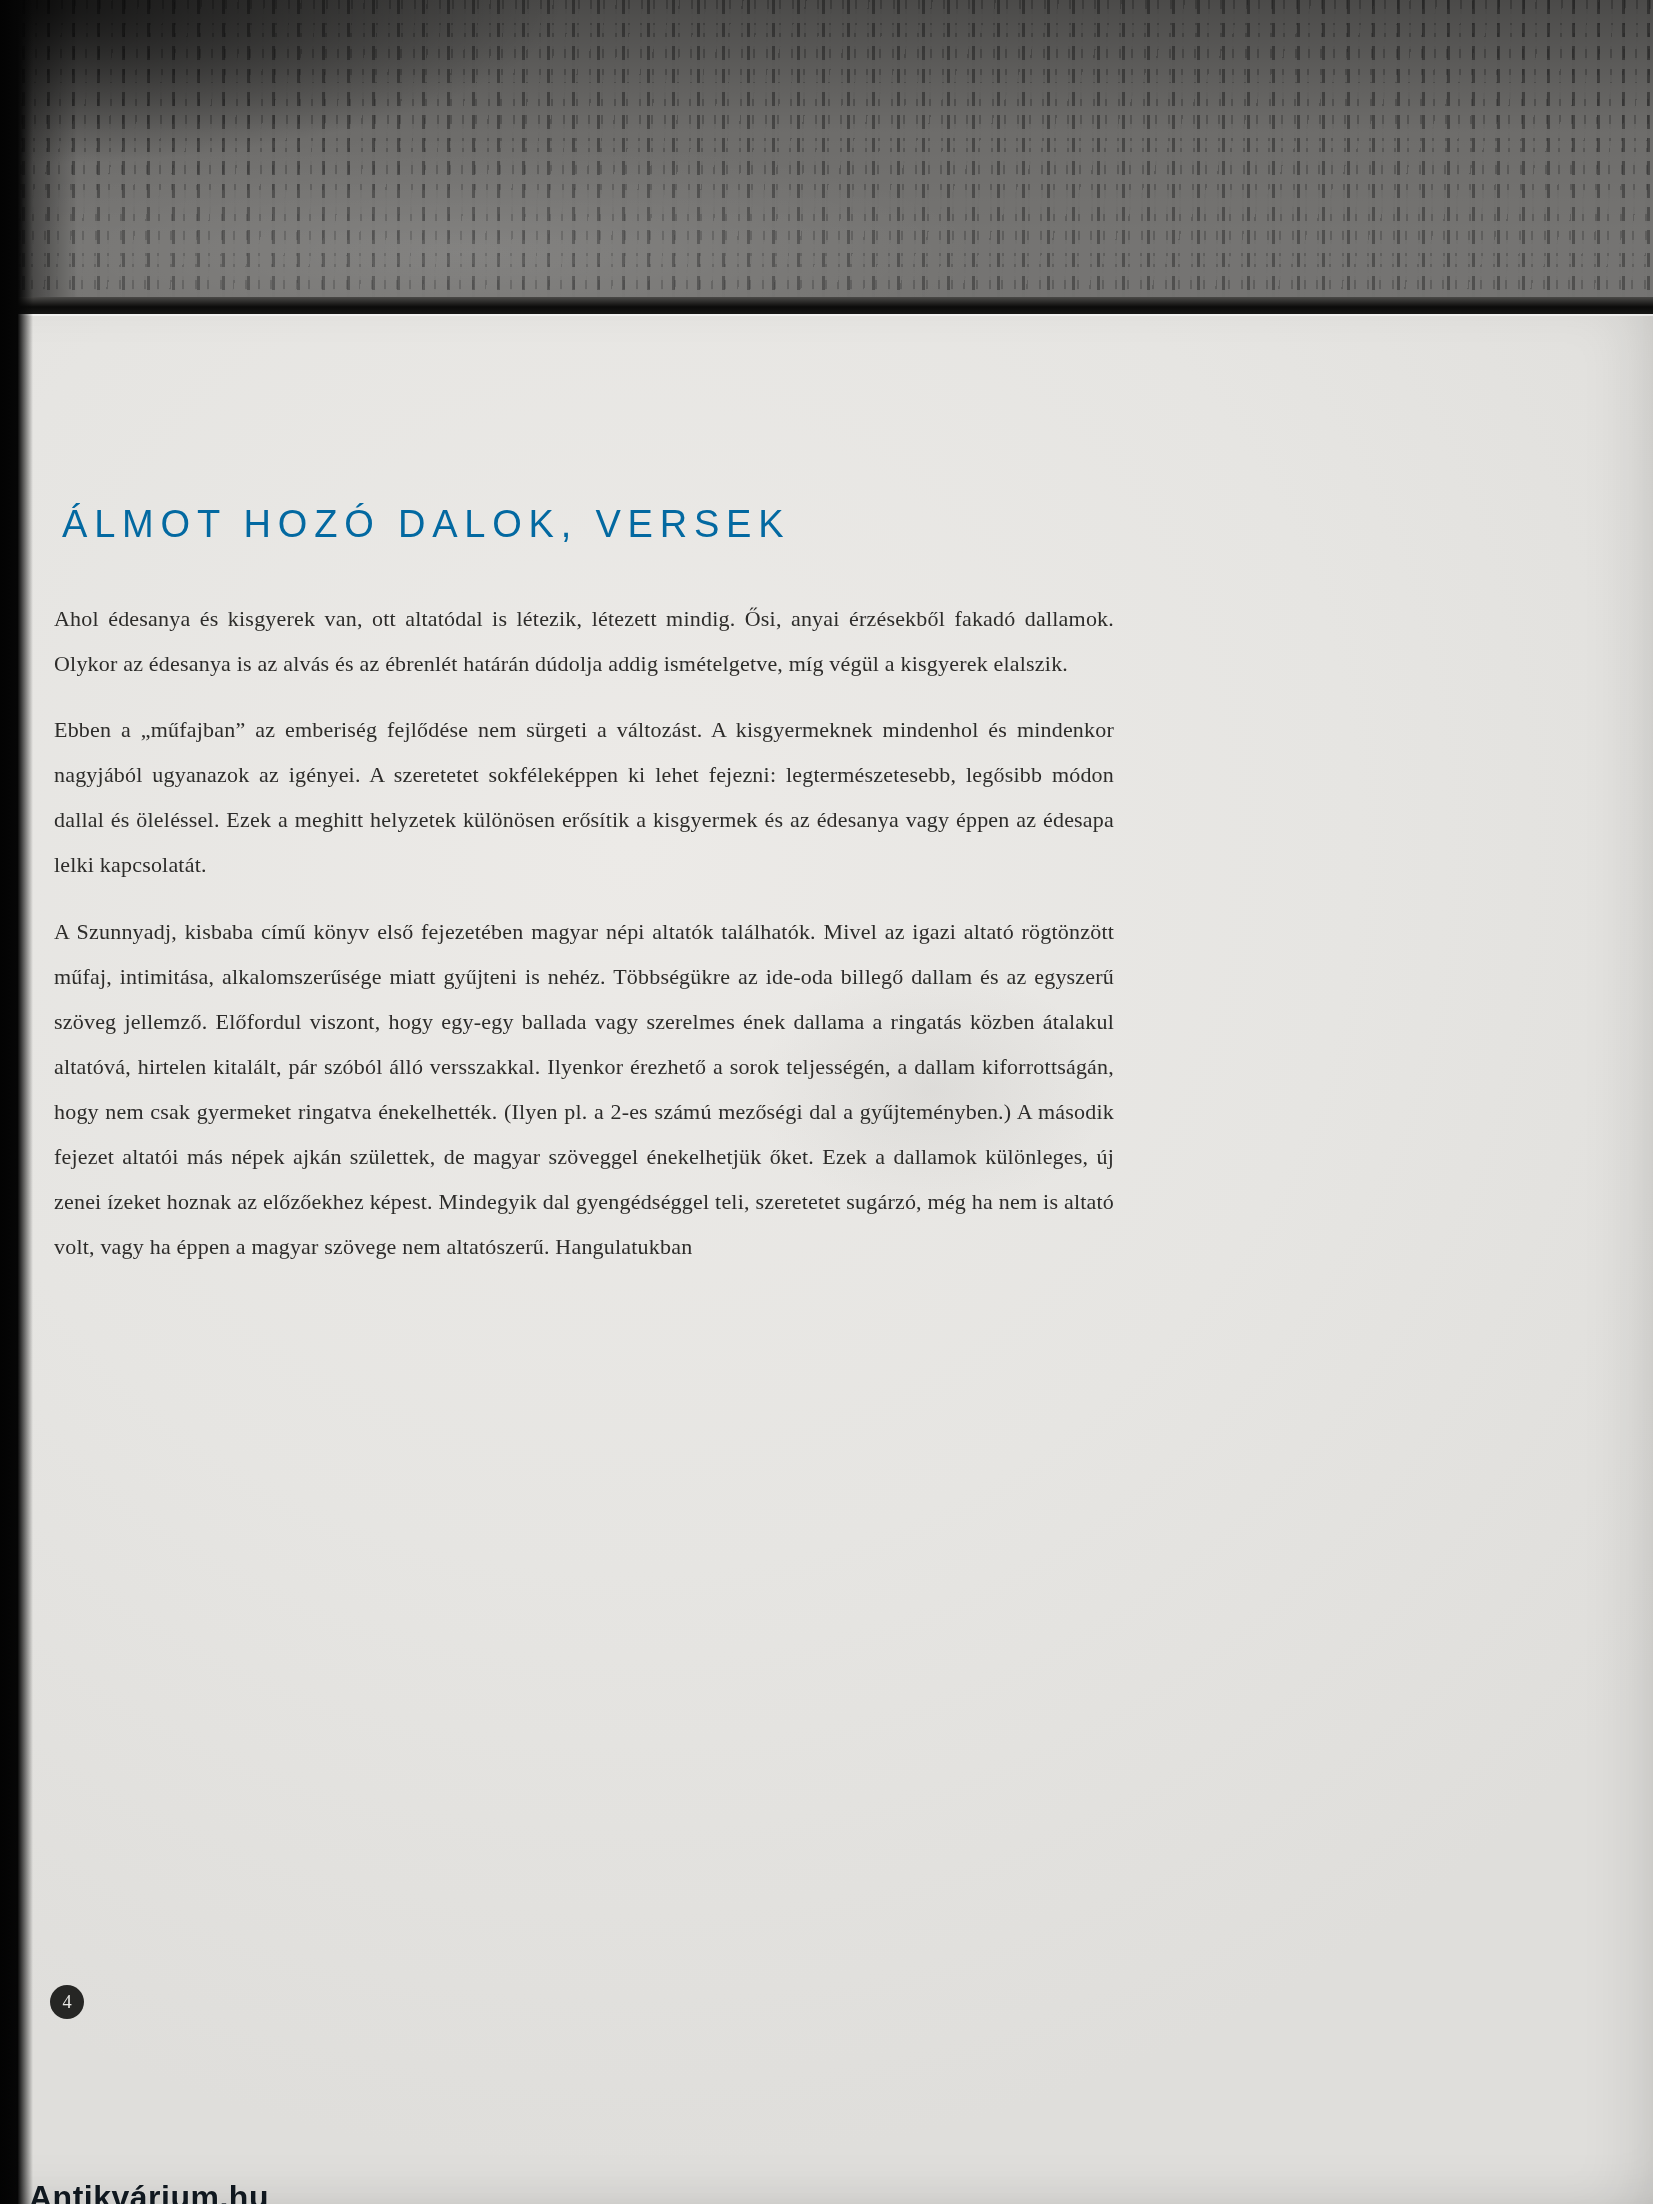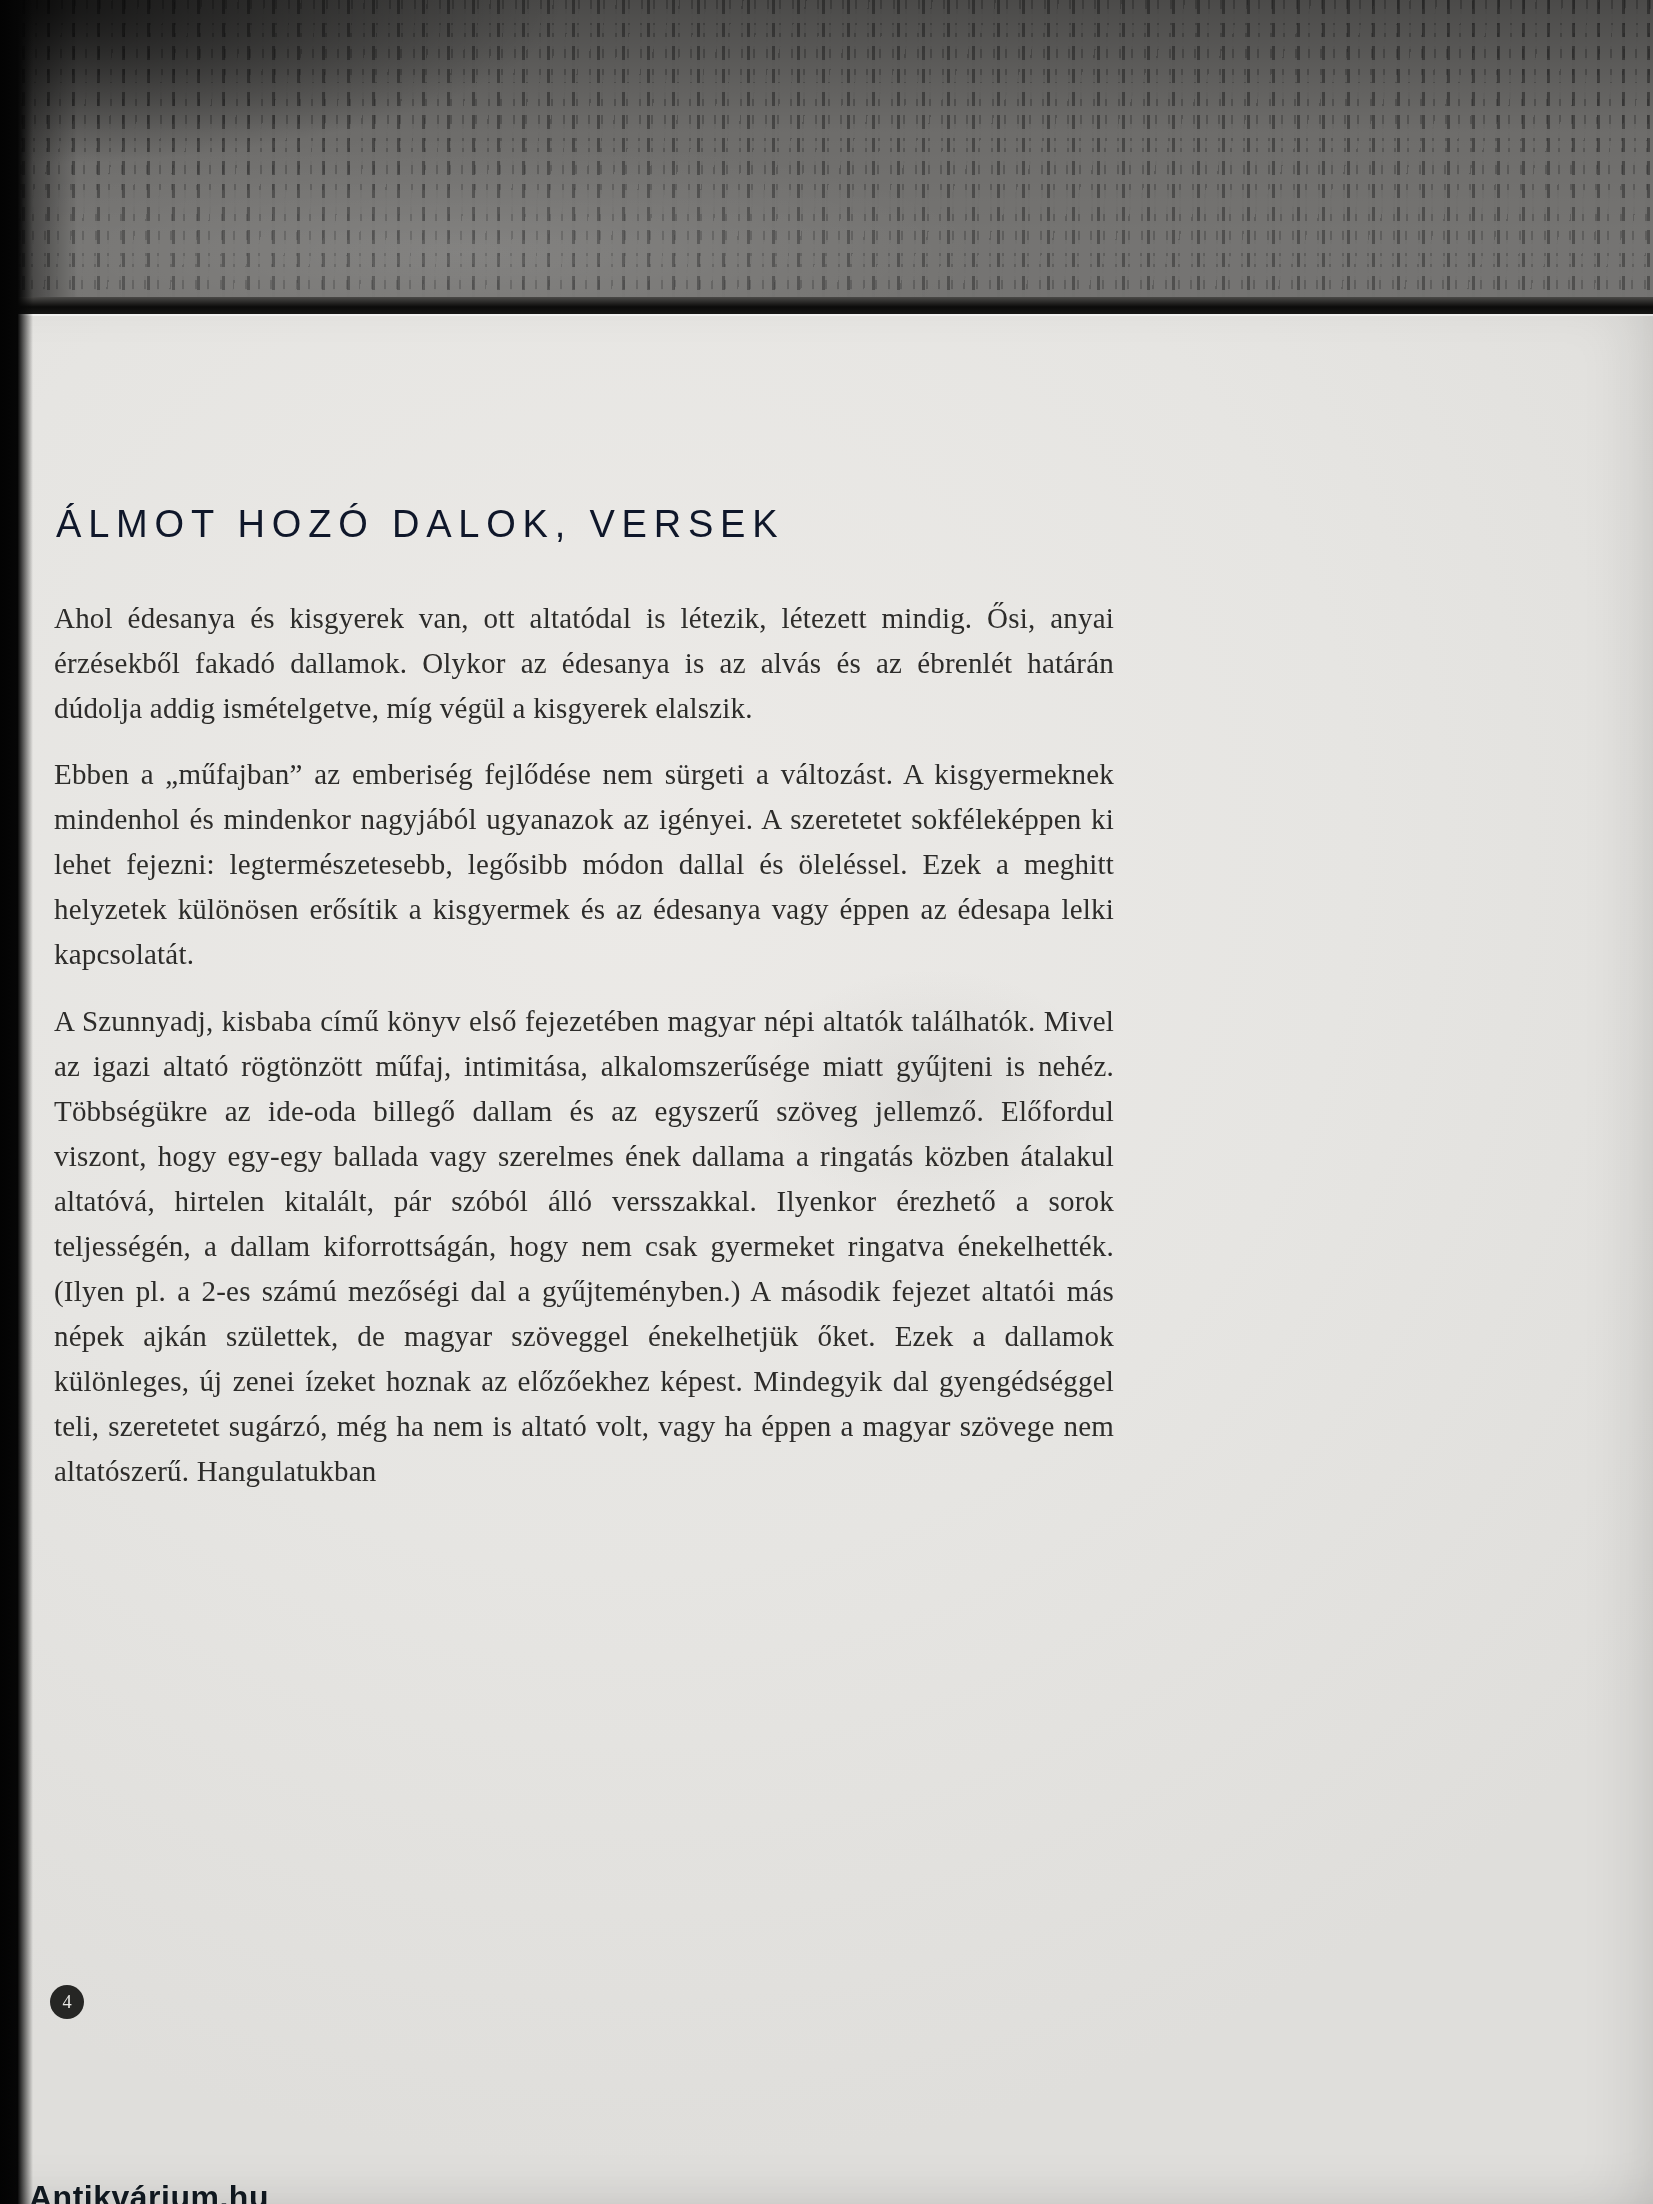--- a/index.html
+++ b/index.html
@@ -59,27 +59,27 @@
   
   .content{
     position:absolute;left:54px;top:503px;width:1060px;
     color:#2d2c2a;
   }
   .title{
     font-family:"Liberation Sans", sans-serif;
     font-weight:400;
     font-size:38px;
     letter-spacing:6.8px;
-    color:#0f172a;
-    margin:0 0 50px 2px;
+    color:#0369a1;
+    margin:0 0 50px 8px;
     white-space:nowrap;
   }
   .body-text p{
     margin:0 0 21.3px 0;
-    font-size:29px;
+    font-size:22px;
     line-height:45px;
     text-align:justify;
     letter-spacing:0.2px;
   }
   .body-text p:last-child{margin-bottom:0;}
   .italic{}
 
   
   .page-number{
     position:absolute;left:50px;top:1985px;

